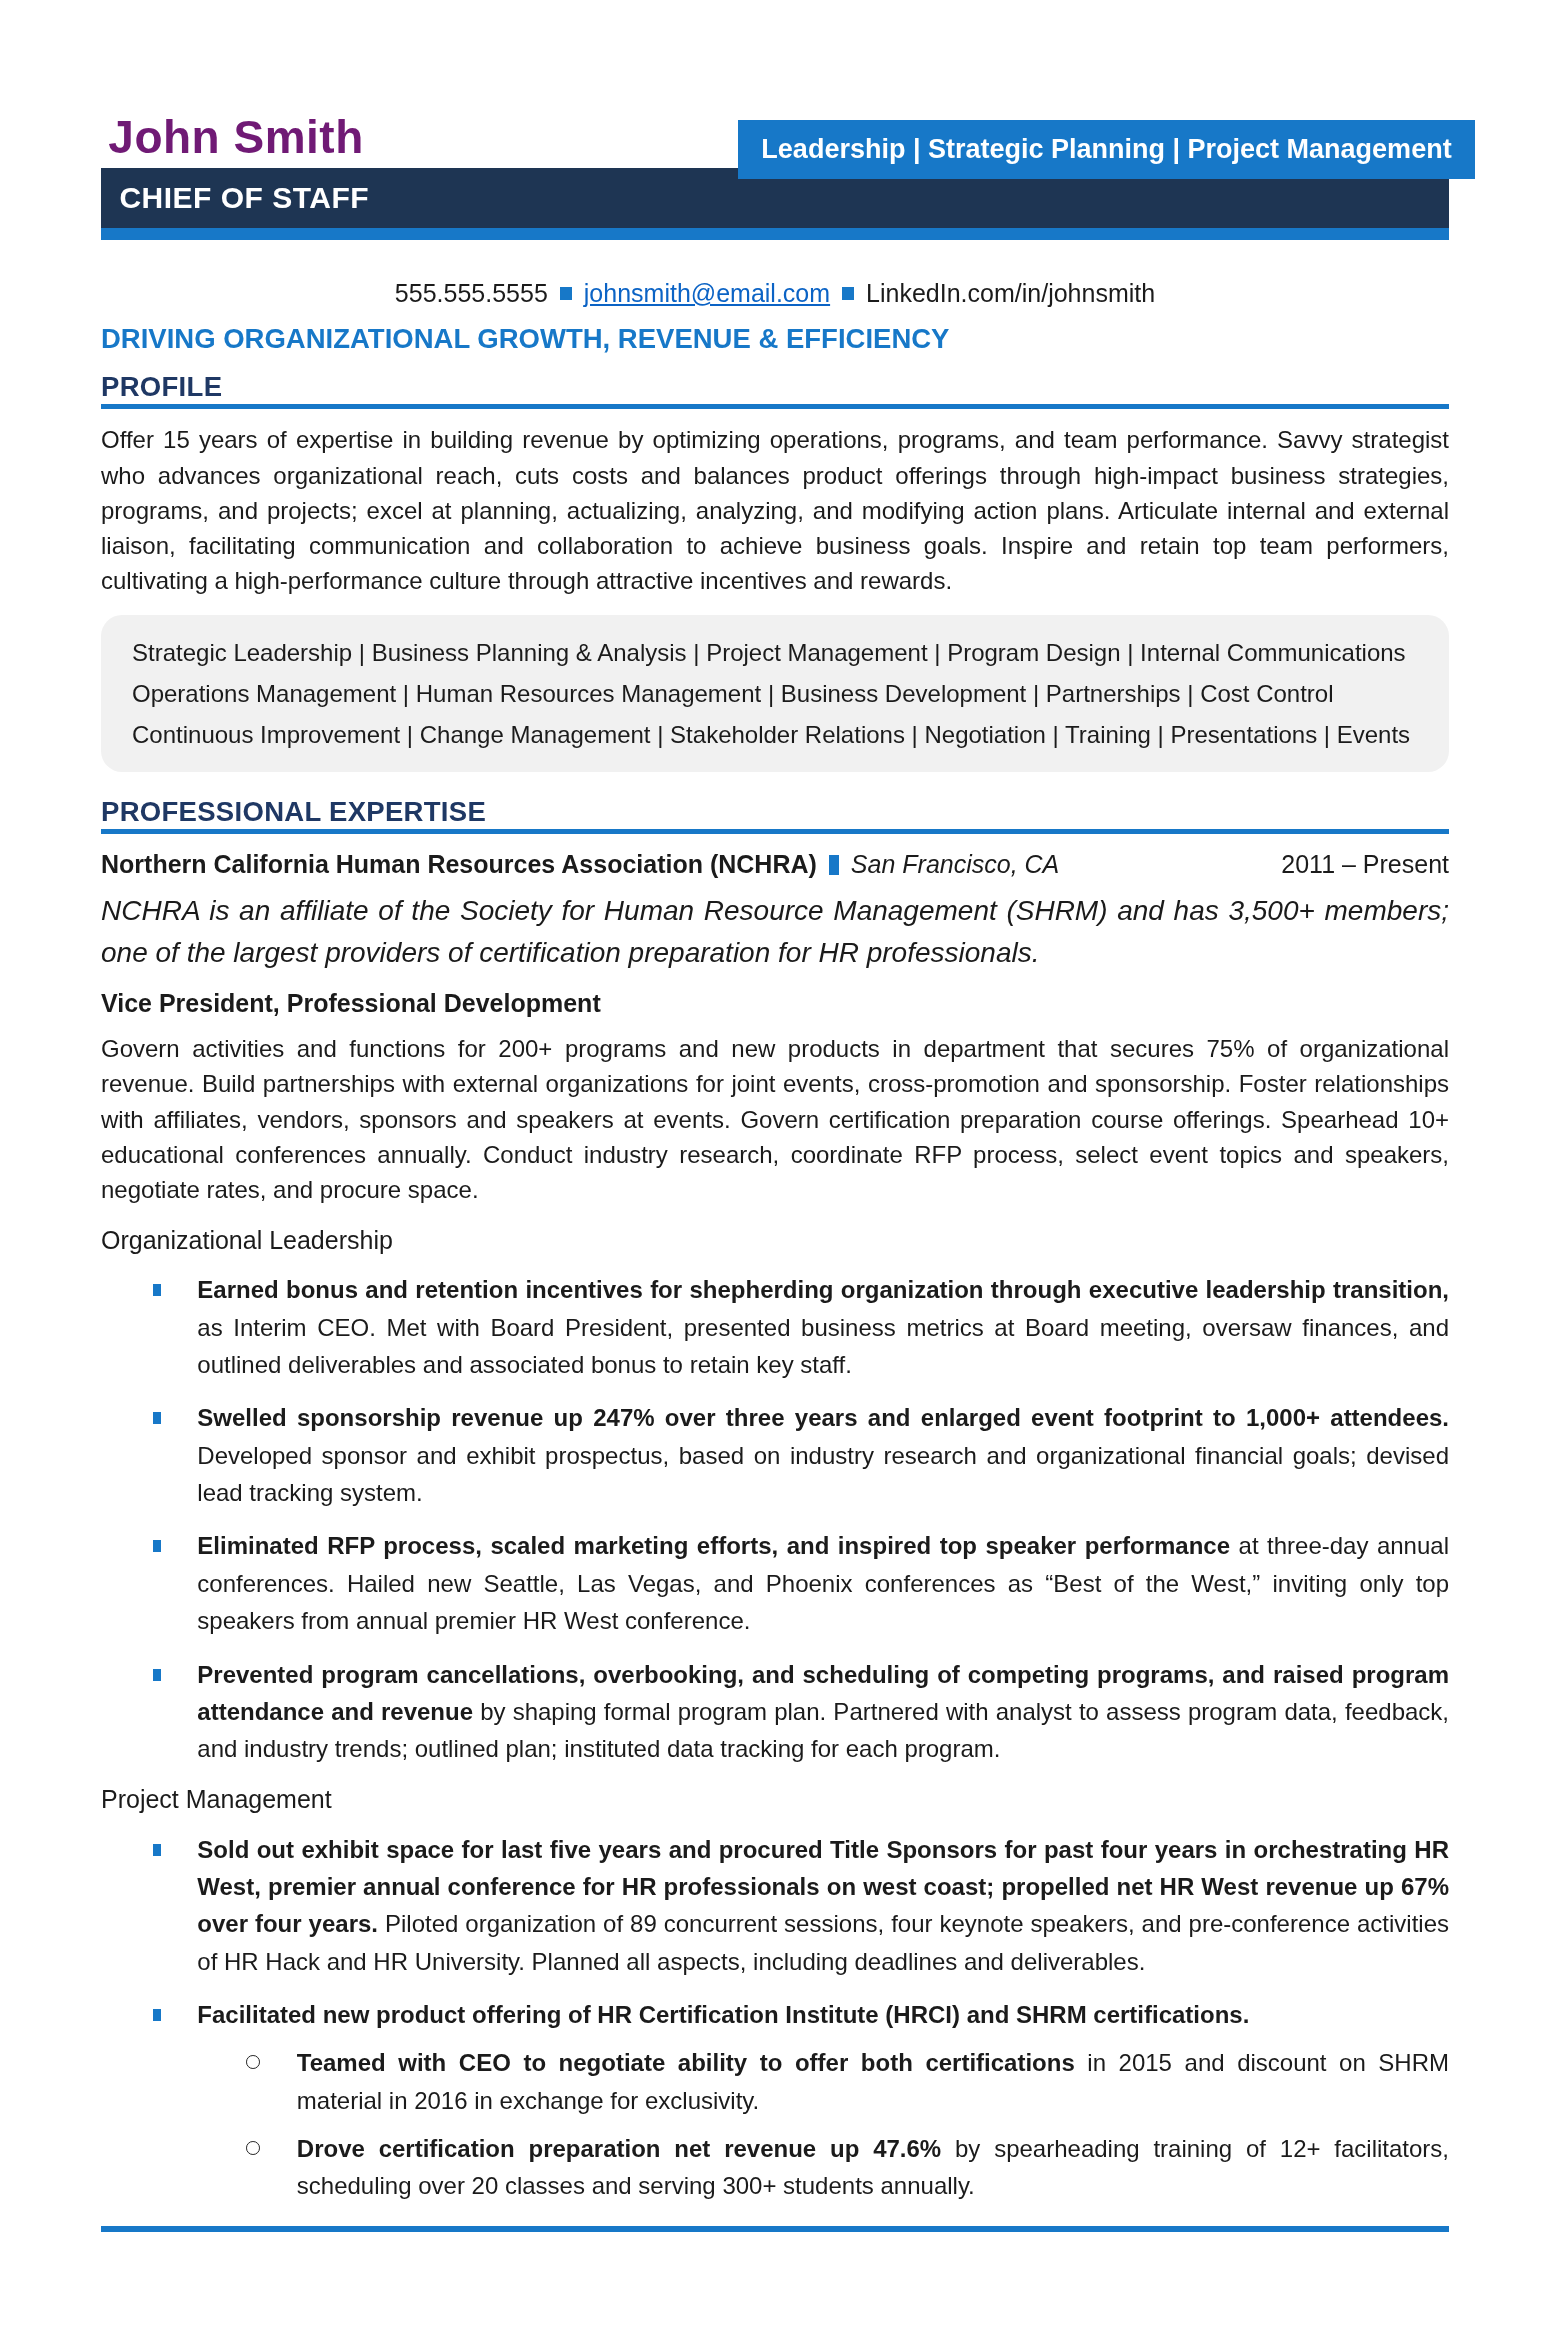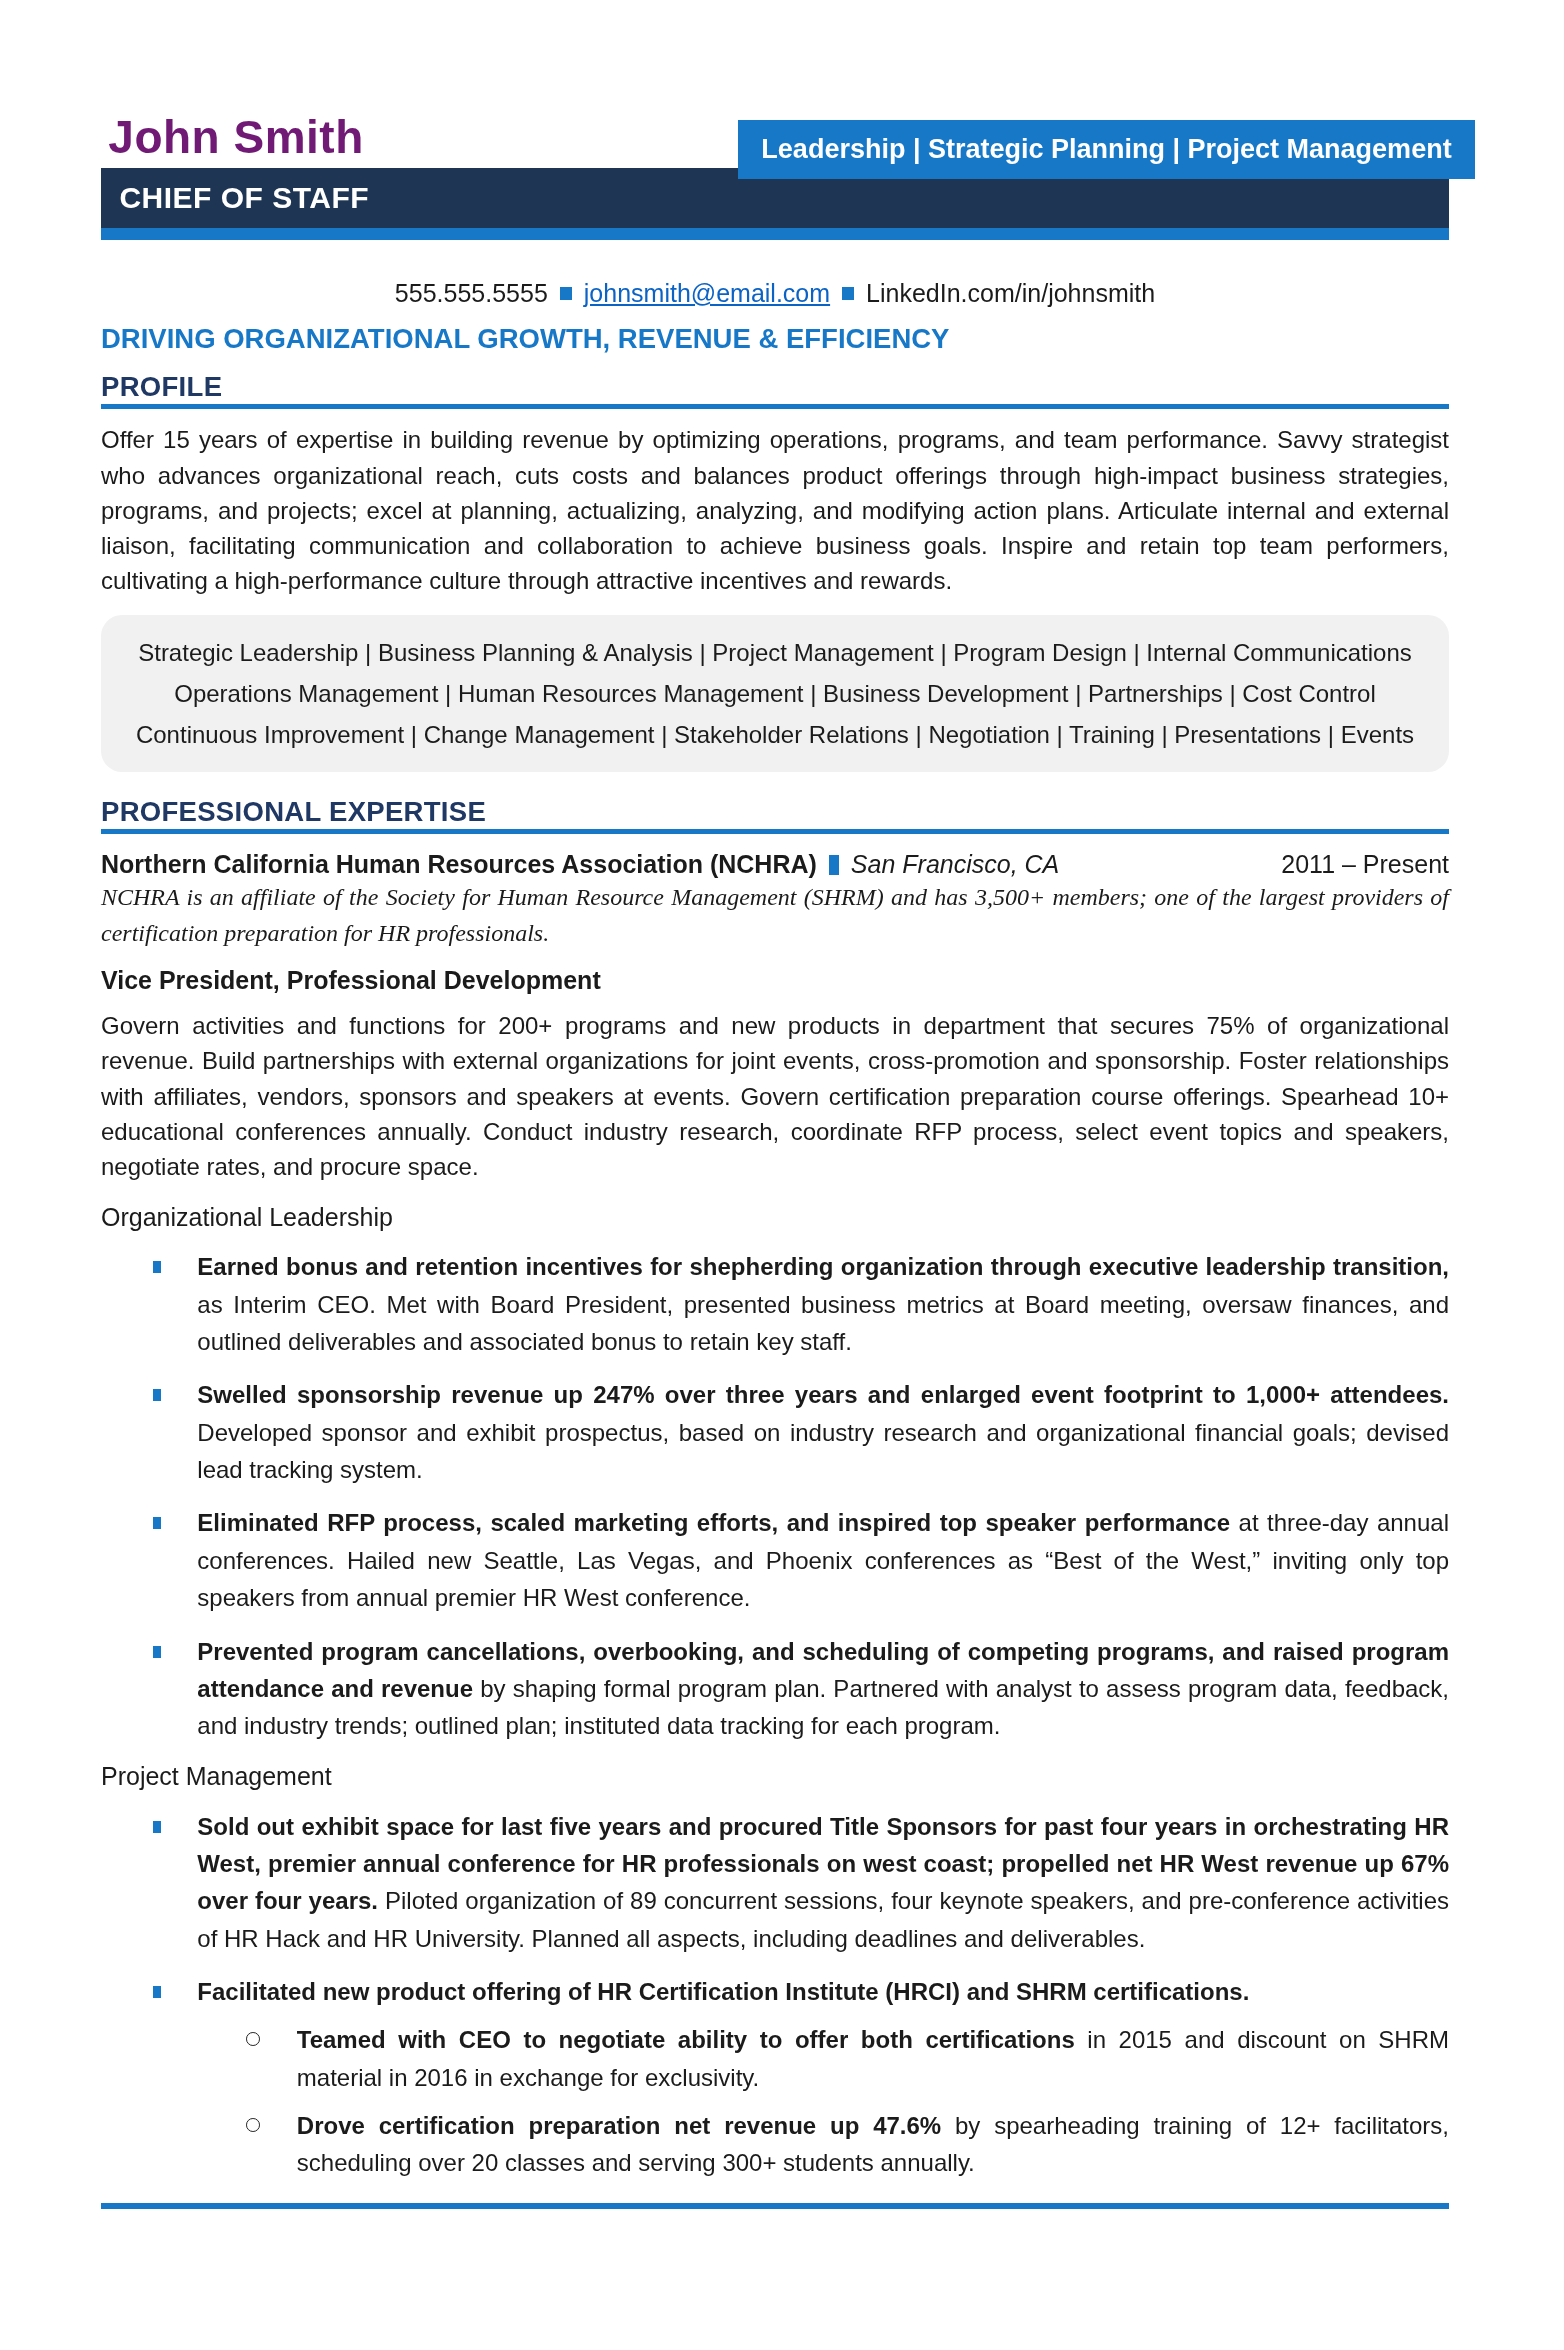--- a/index.html
+++ b/index.html
@@ -43,31 +43,31 @@
   h2.sect {
     margin-top:16.5px; font-size:27.5px; font-weight:bold; color:#1f3864;
     border-bottom:5.5px solid #1778c8; padding-bottom:1px; letter-spacing:0.3px;
   }
   h2.sect.exp { margin-top:24px; }
 
   
   .para { margin-top:13px; font-size:24px; line-height:1.47; text-align:justify; }
 
   .skills-box {
-    margin-top:16.5px; background:#f1f1f1; text-align:center;
+    margin-top:16.5px; background:#f1f1f1; text-align:left;
     font-size:24px; line-height:1.72; padding:16.5px 31px;border-radius:21px;
   }
 
   .company-row { display:flex; align-items:center; margin-top:16.5px; font-size:25px; }
   .company { font-weight:bold; }
   .sq2 { width:10px; height:20px; background:#1778c8; margin:0 12px; flex:none; }
   .loc { font-style:italic; }
   .dates { margin-left:auto; }
 
-  .italic-desc { font-size:24px; font-style:italic; line-height:1.5; text-align:justify;font-family:Liberation Serif, serif; }
+  .italic-desc { margin-top:11px; font-size:28px; font-style:italic; line-height:1.5; text-align:justify; }
   .job-title { margin-top:14.7px; font-size:25px; font-weight:bold; }
 
   .subheading { margin:18.4px 0 3.7px 0; font-size:25px; }
 
   .bullet { display:flex; margin-top:16.5px; }
   .bmark { flex:none; width:8.3px; height:12px; background:#1778c8; margin:13px 36px 0 52px; }
   .btext { flex:1; font-size:24px; line-height:1.55; text-align:justify; }
 
   .subbullet { display:flex; margin-top:11px; }
   .omark { flex:none; width:13.8px; height:13.8px; border:1.8px solid #222222; border-radius:50%;

